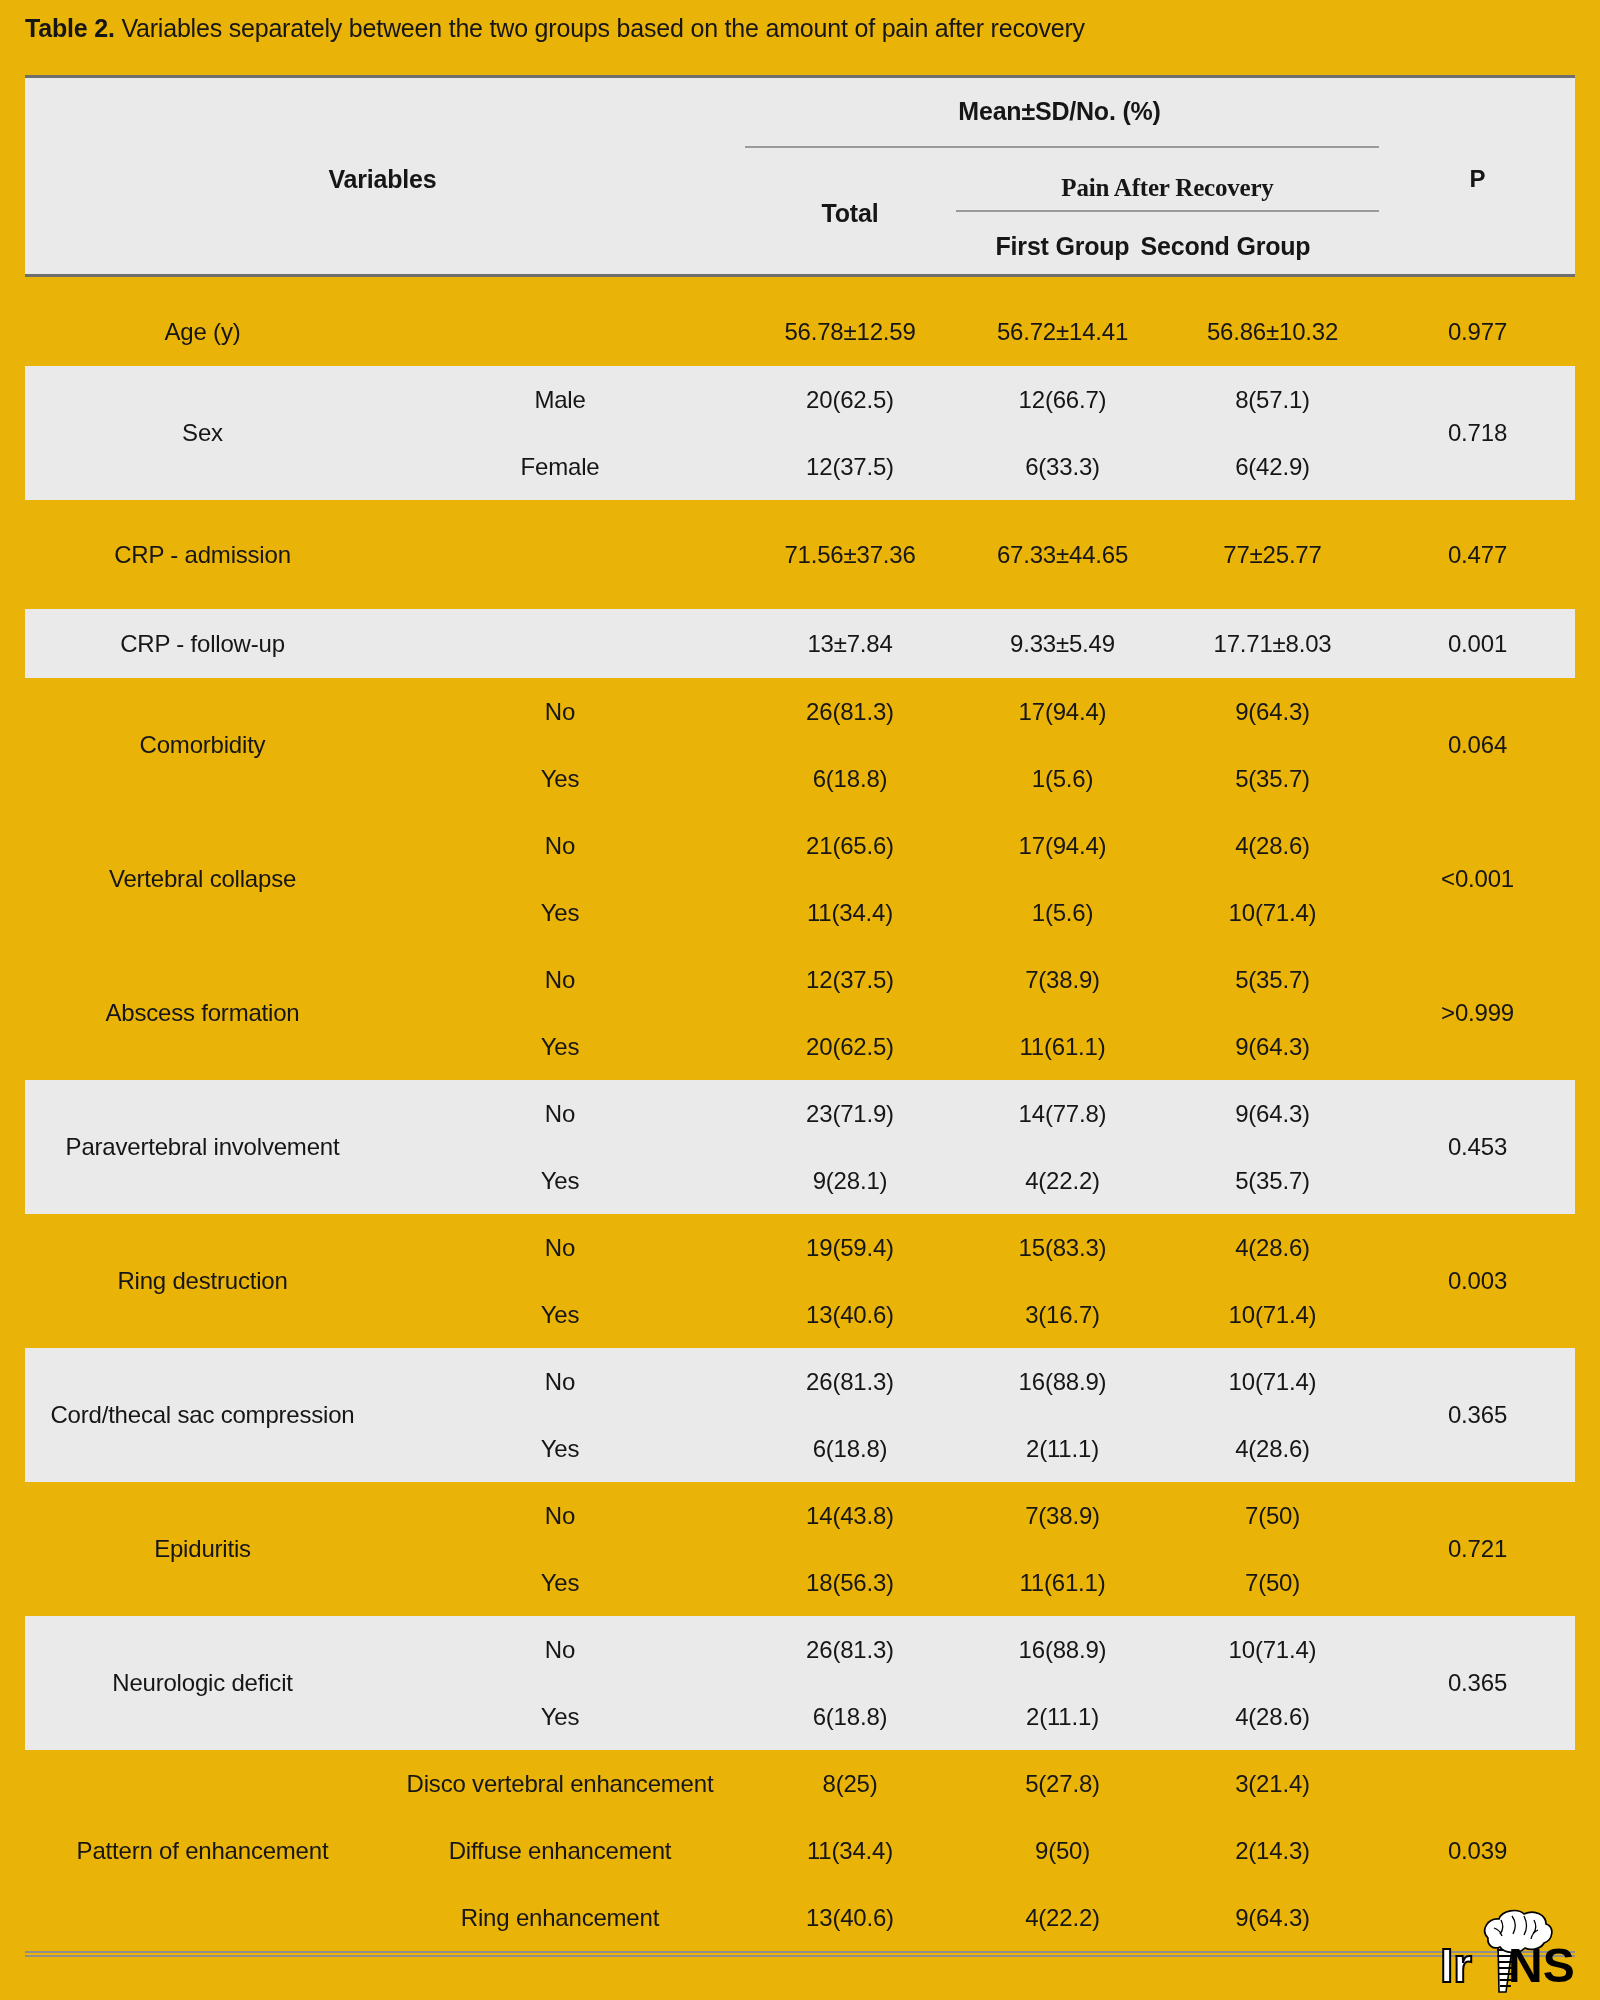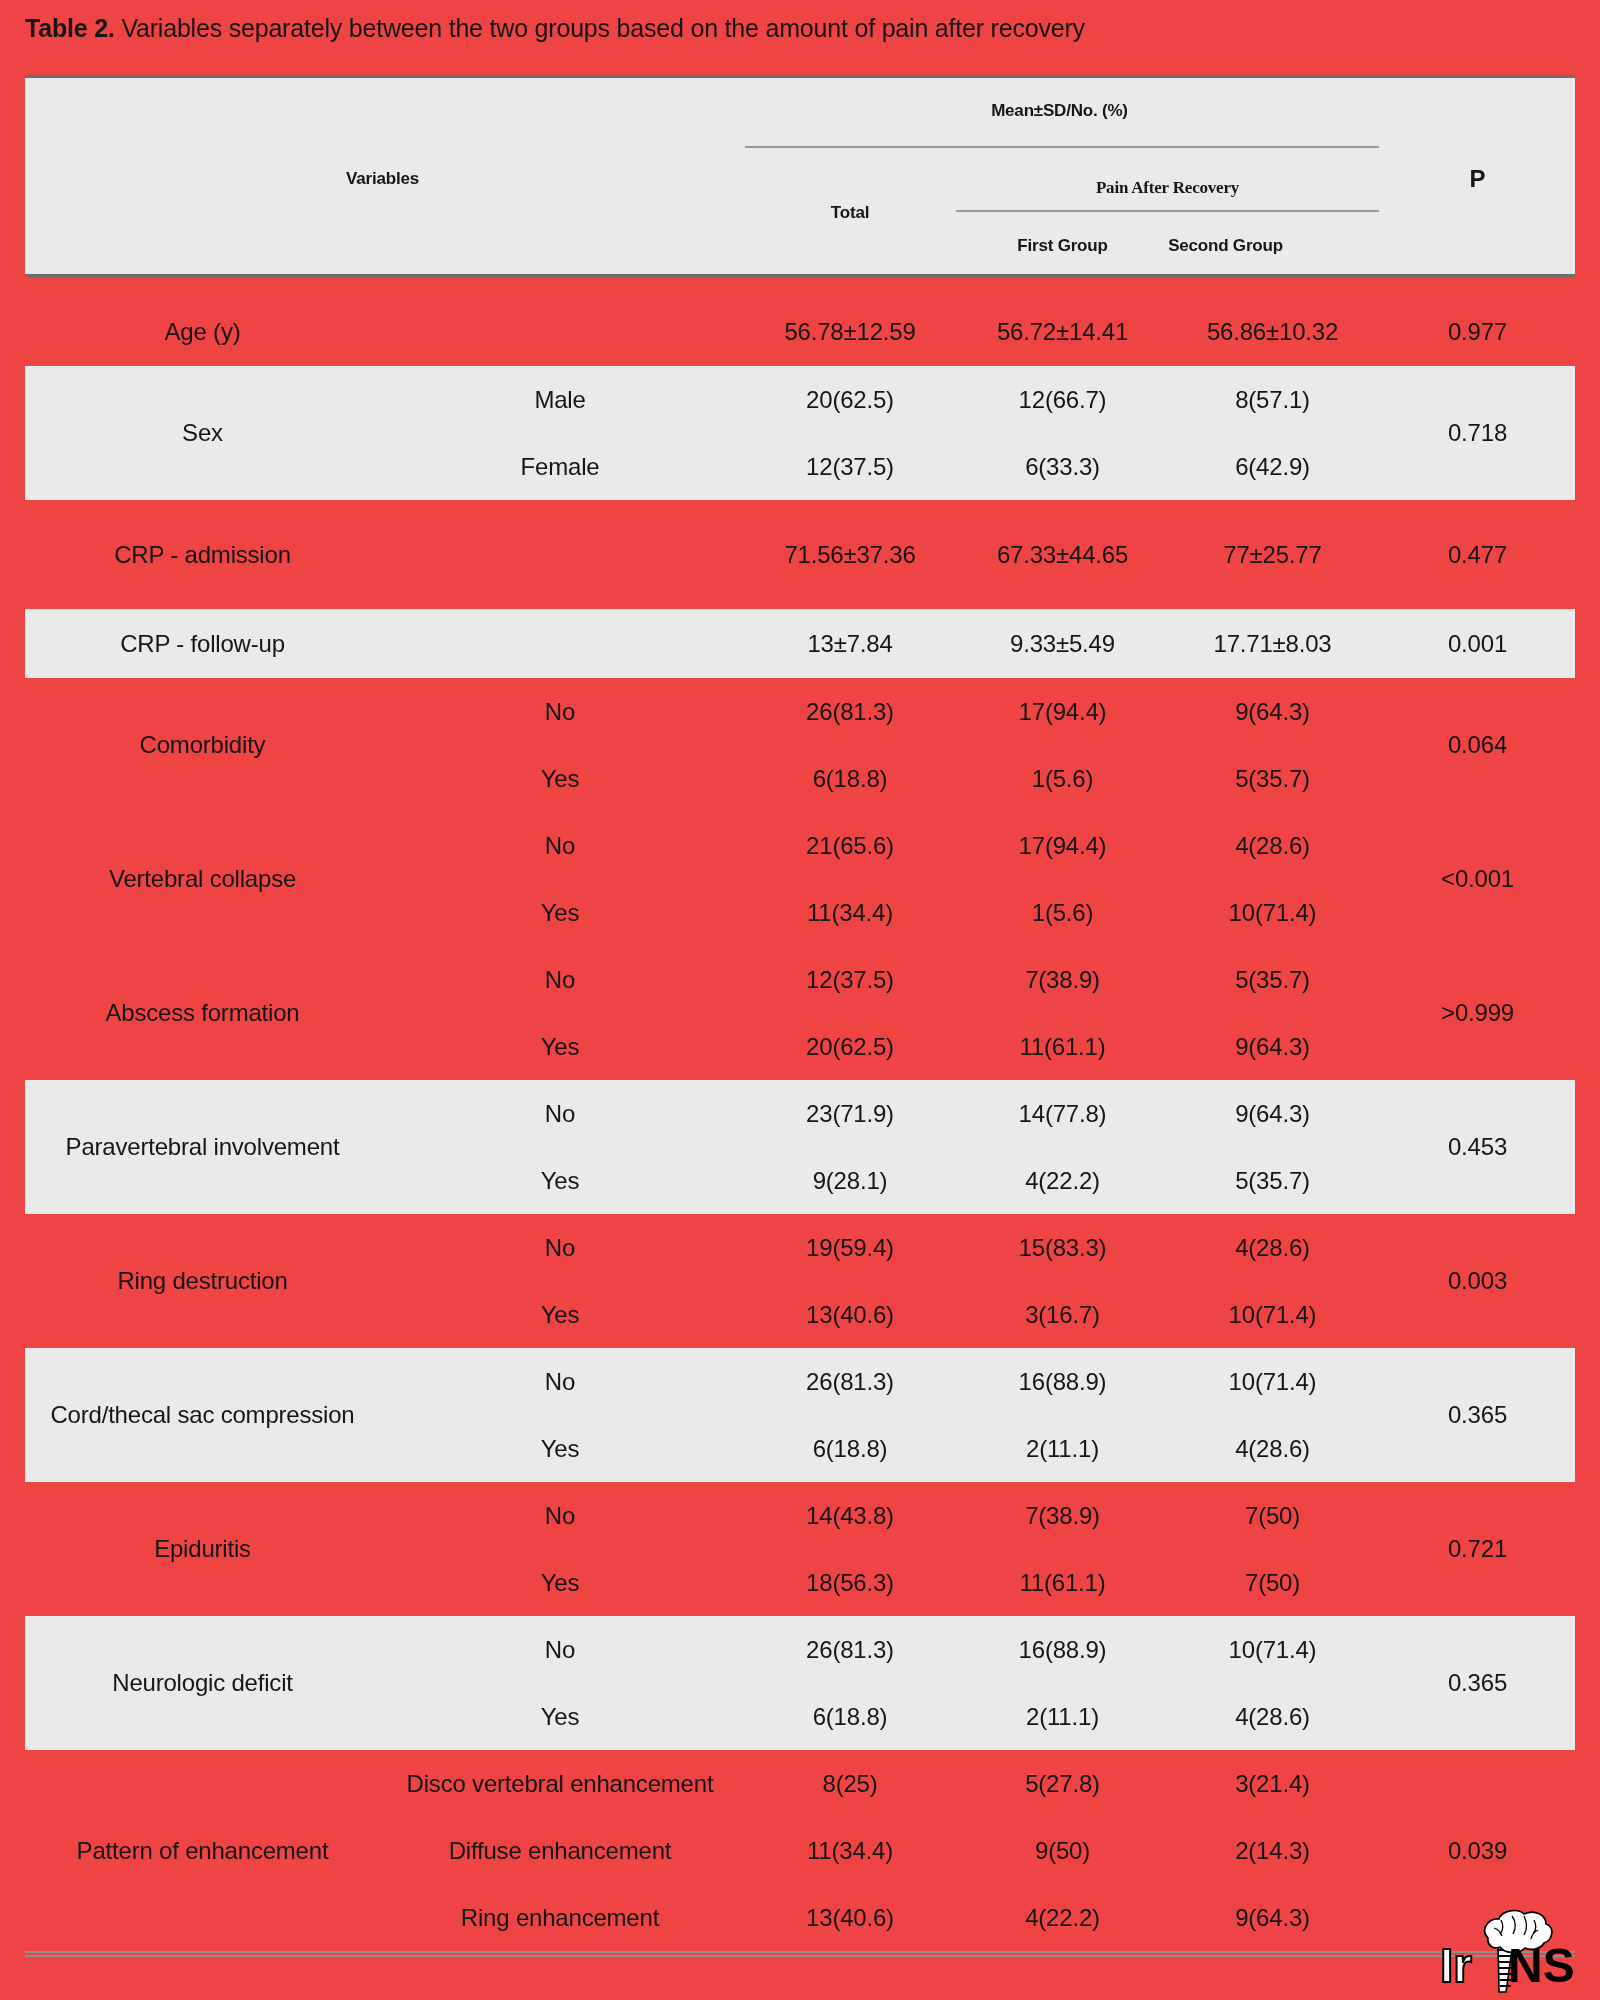--- a/index.html
+++ b/index.html
@@ -7,41 +7,41 @@
     --line-dark:#6e6e6e;
     --line-mid:#8f8f8f;
     --line-thin:#9a9a9a;
     --text:#161616;
   }
   *{margin:0;padding:0;box-sizing:border-box;}
   html,body{background:#ffffff;}
   #page{
     position:relative;
     width:1600px;height:2000px;
-    background:#ef4444;
+    background:#eab308;
     font-family:"Liberation Sans", sans-serif;
     color:var(--text);
     overflow:hidden;
   }
   .title{
     position:absolute;left:25px;top:14px;width:1550px;
     font-size:25px;letter-spacing:-0.2px;
   }
   .title .tbold{font-weight:bold;}
   .table-wrap{
     position:absolute;left:25px;top:75px;width:1550px;
   }
   
   .thead{
     position:relative;height:202px;background:var(--shade);
     border-top:3px solid var(--line-dark);
     border-bottom:3px solid var(--line-dark);
   }
   .hcell{position:absolute;display:flex;align-items:center;justify-content:center;
-    font-weight:bold;font-size:17px;letter-spacing:-0.2px;}
+    font-weight:bold;font-size:25px;letter-spacing:-0.2px;}
   .h-variables{left:0;top:0;width:715px;height:202px;}
   .h-meansd{left:715px;top:0;width:639px;height:66px;}
   .h-line1{position:absolute;left:720px;top:68px;width:634px;height:0;border-top:2px solid var(--line-thin);}
   .h-pain{left:931px;top:80px;width:423px;height:60px;font-family:Liberation Serif, serif;}
   .h-line2{position:absolute;left:931px;top:132px;width:423px;height:0;border-top:2px solid var(--line-thin);}
   .h-total{left:715px;top:68px;width:220px;height:134px;text-align:right;}
   .h-first{left:935px;top:134px;width:205px;height:68px;}
   .h-second{left:1093px;top:134px;width:215px;height:68px;}
   .h-p{left:1355px;top:0;width:195px;height:202px;font-size:24px;}
   

